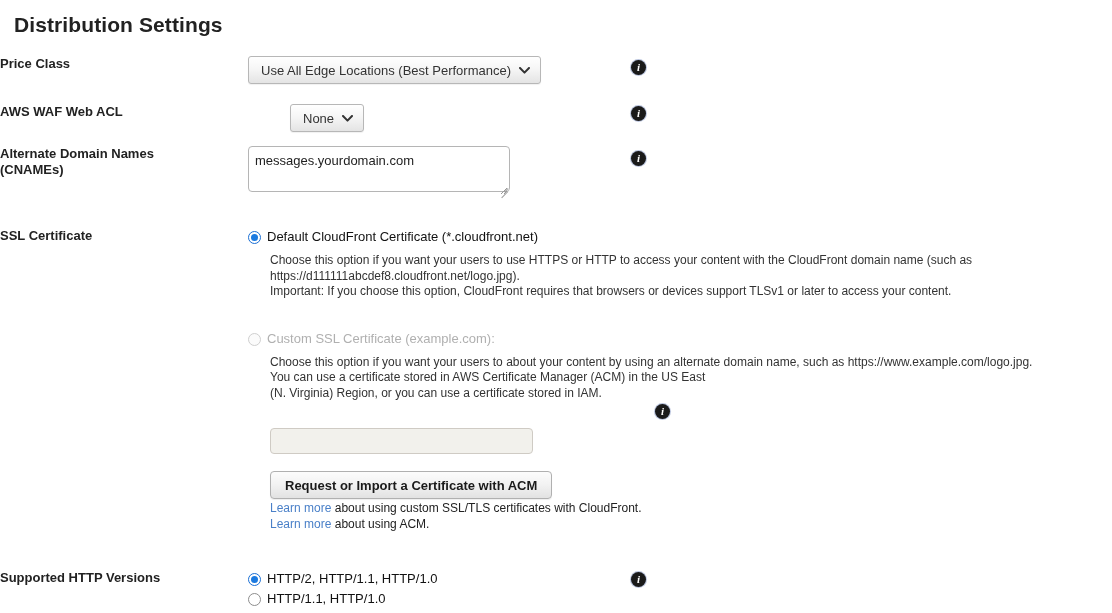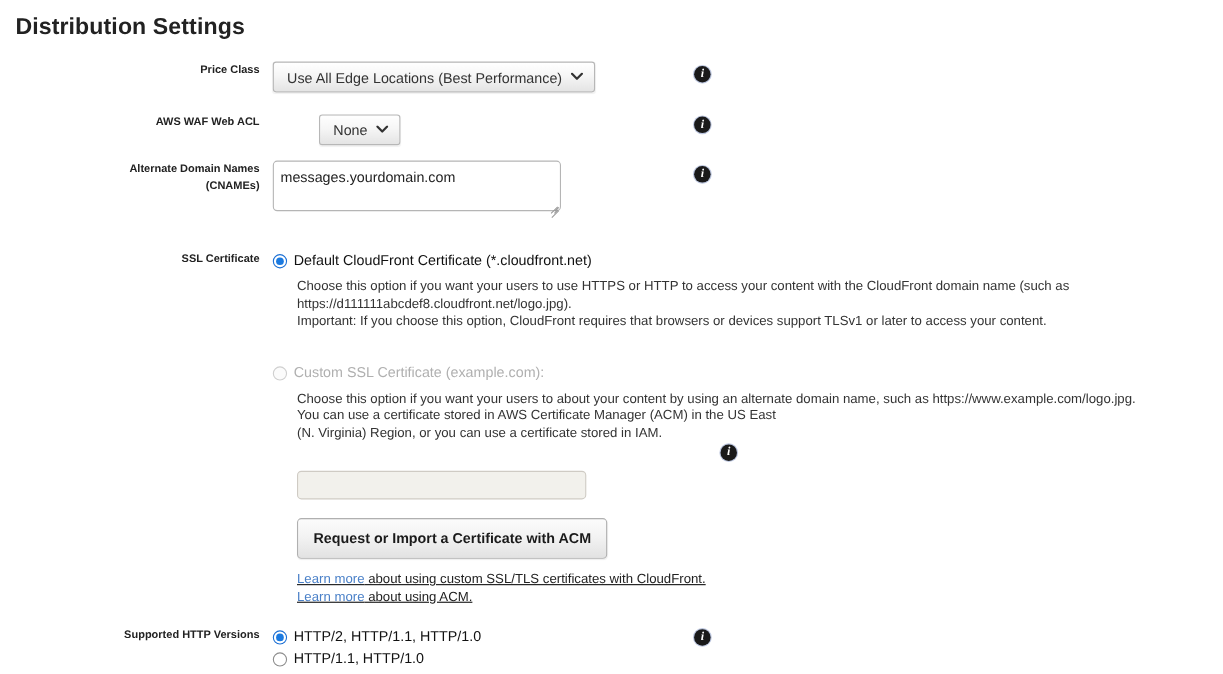--- a/index.html
+++ b/index.html
@@ -29,23 +29,22 @@
   }
 
   
   .row {
     position: absolute;
     display: flex;
     align-items: flex-start;
   }
   .label {
     width: 248px;
-    text-align: right;
     font-weight: bold;
-    font-size: 10px;
+    font-size: 13px;
     color: #222222;
     padding-right: 12px;
     line-height: 16px;
     box-sizing: border-box;
   }
   .field {
     position: relative;
   }
 
   
@@ -163,21 +162,21 @@
     border-radius: 4px;
     background: #f2f1ec;
     box-sizing: border-box;
   }
 
   
   .btn {
     display: inline-flex;
     align-items: center;
     justify-content: center;
-    height: 37px;
+    height: 28px;
     padding: 0 14px;
     border: 1px solid #b0b0b0;
     border-radius: 4px;
     background: linear-gradient(to bottom, #fcfcfc 0%, #f2f2f2 48%, #e2e2e2 100%);
     box-shadow: 0 1px 1px rgba(0,0,0,0.07);
     font-family: "Liberation Sans", sans-serif;
     font-size: 13px;
     font-weight: bold;
     color: #1a1a1a;
     cursor: pointer;
@@ -291,21 +290,21 @@
     </div>
 
     <div style="margin-left:22px; margin-top:27px;">
       <input class="disabled-input" type="text" disabled="" placeholder="" style="">
     </div>
 
     <div style="margin-left:22px; margin-top:17px;">
       <button class="btn">Request or Import a Certificate with ACM</button>
     </div>
 
-    <div style="margin-left:22px; margin-top:11px;text-decoration:underline;">
+    <div style="margin-left:22px; margin-top:2px;">
       <div class="linkline">
         <a class="link">Learn more</a><span> about using custom SSL/TLS certificates with CloudFront.</span>
       </div>
       <div class="linkline">
         <a class="link">Learn more</a><span> about using ACM.</span>
       </div>
     </div>
 
   </div>
 </div>

